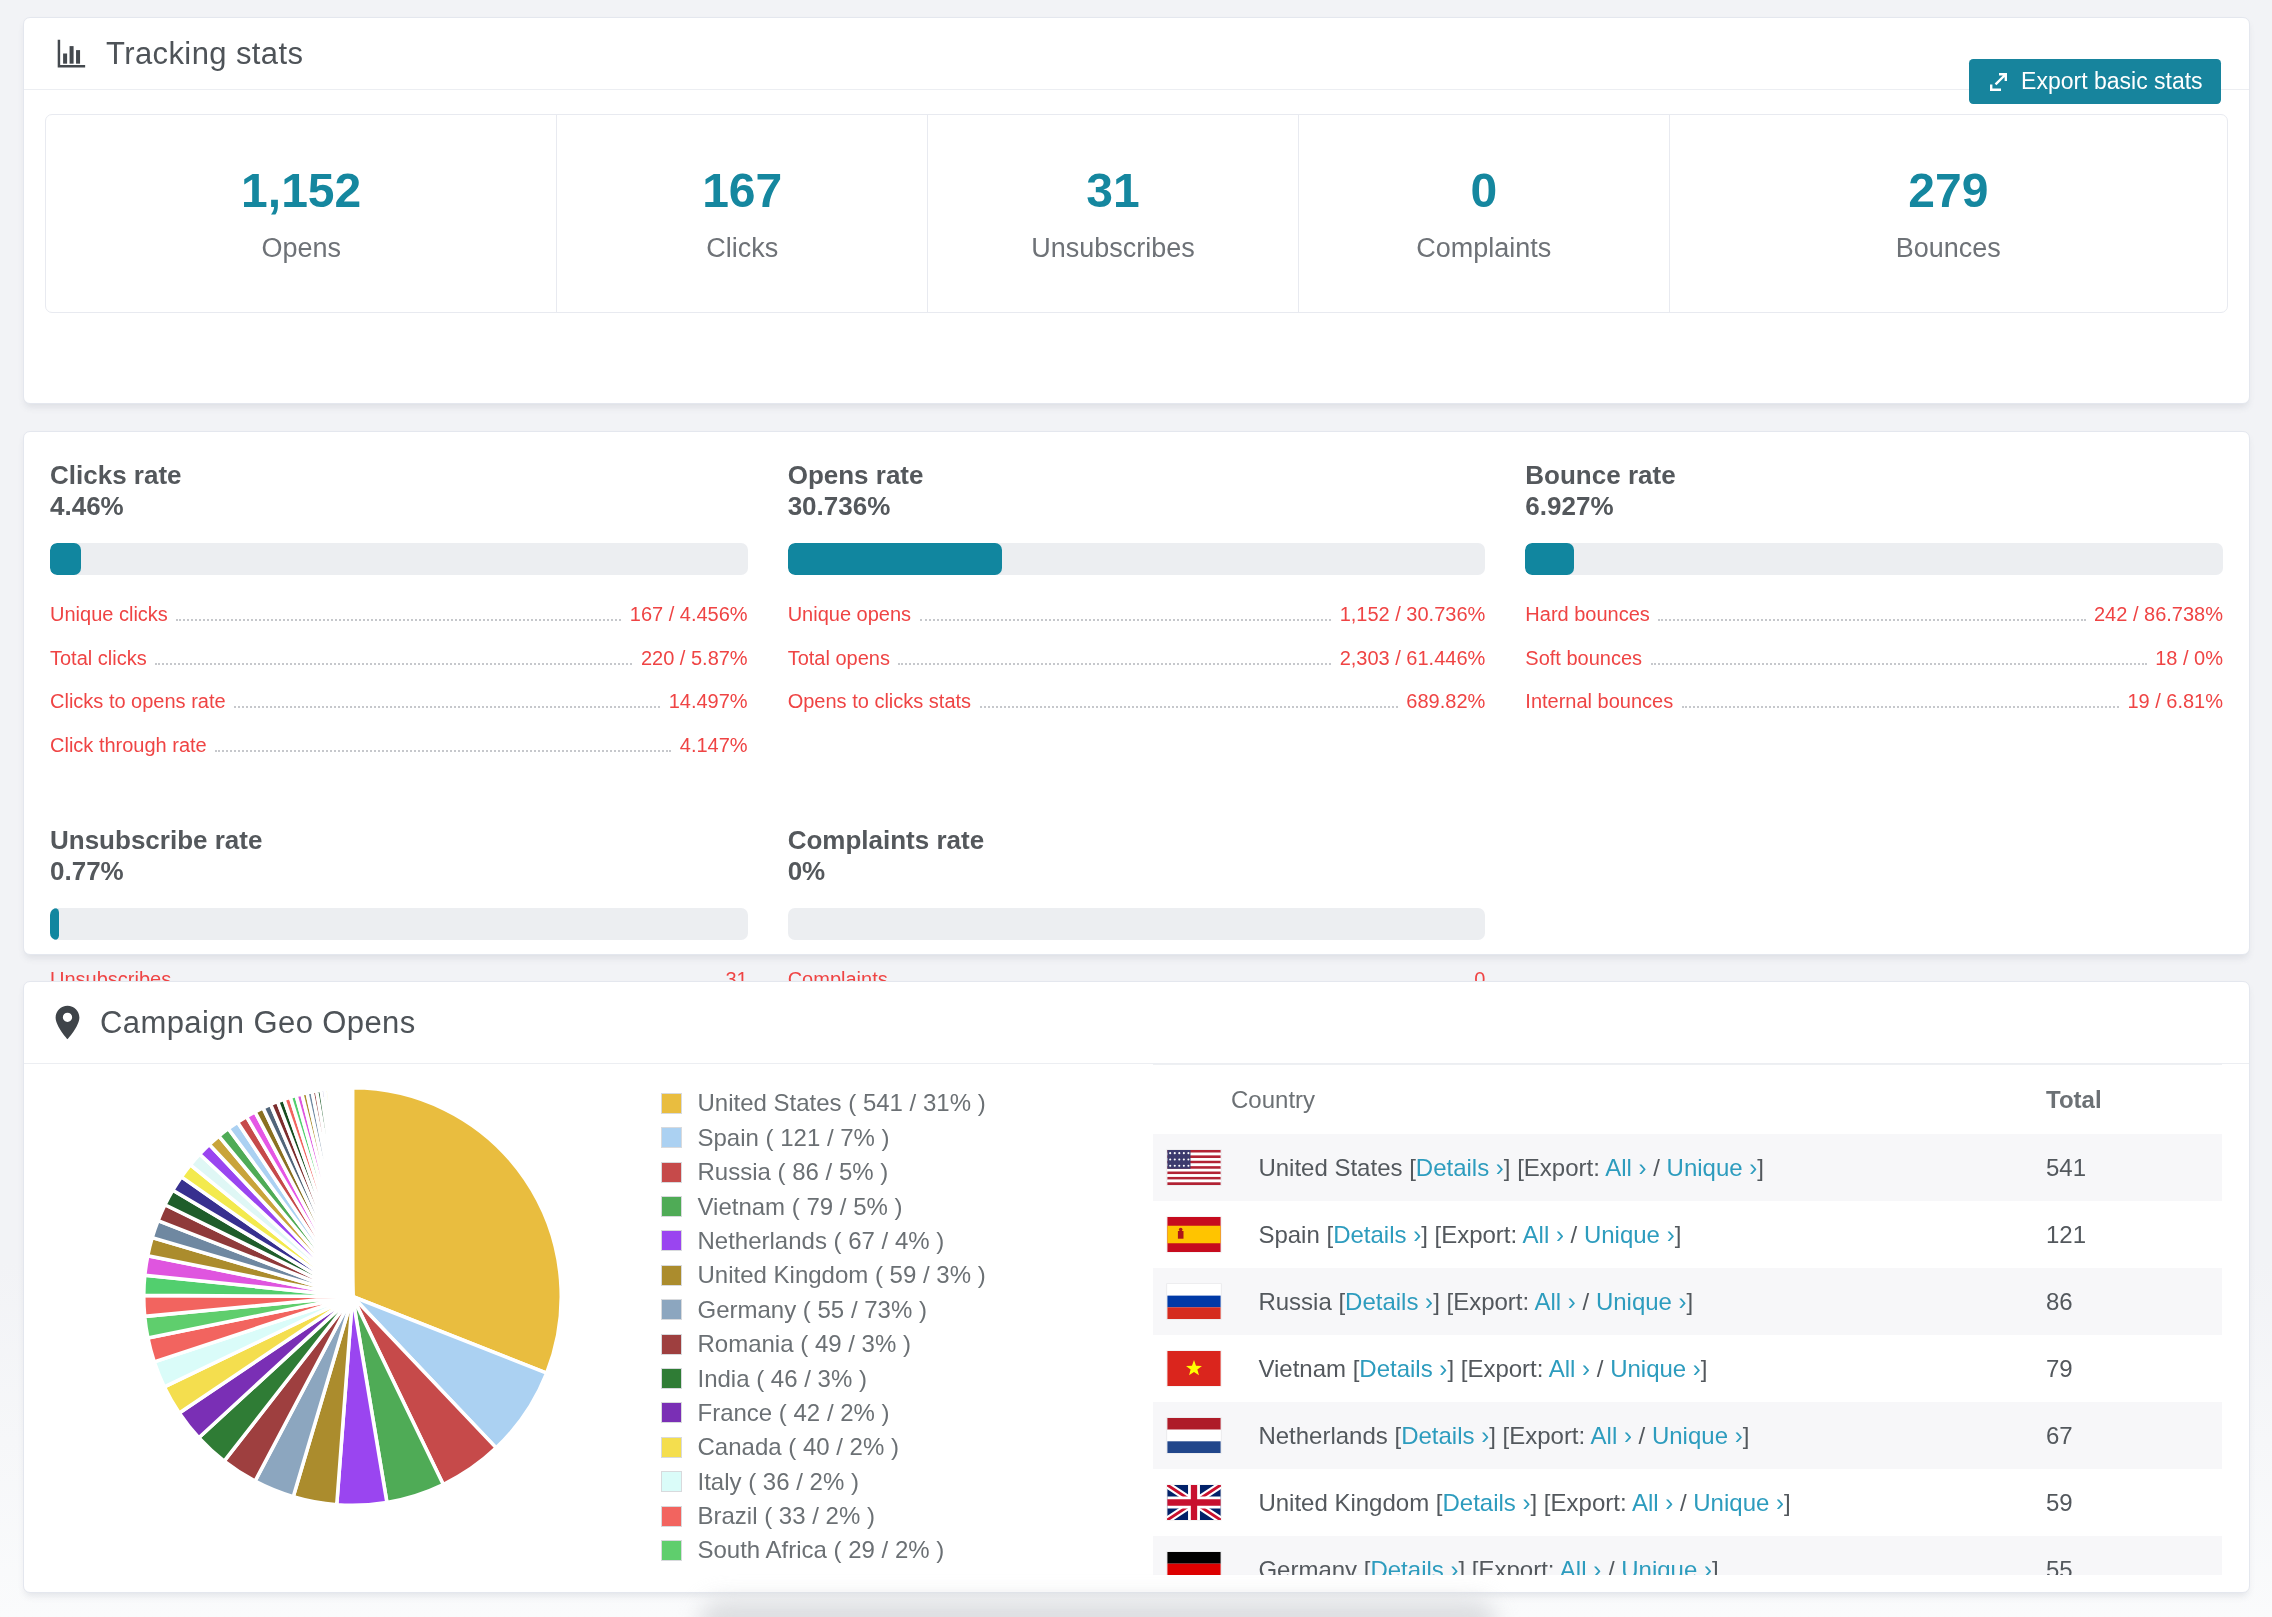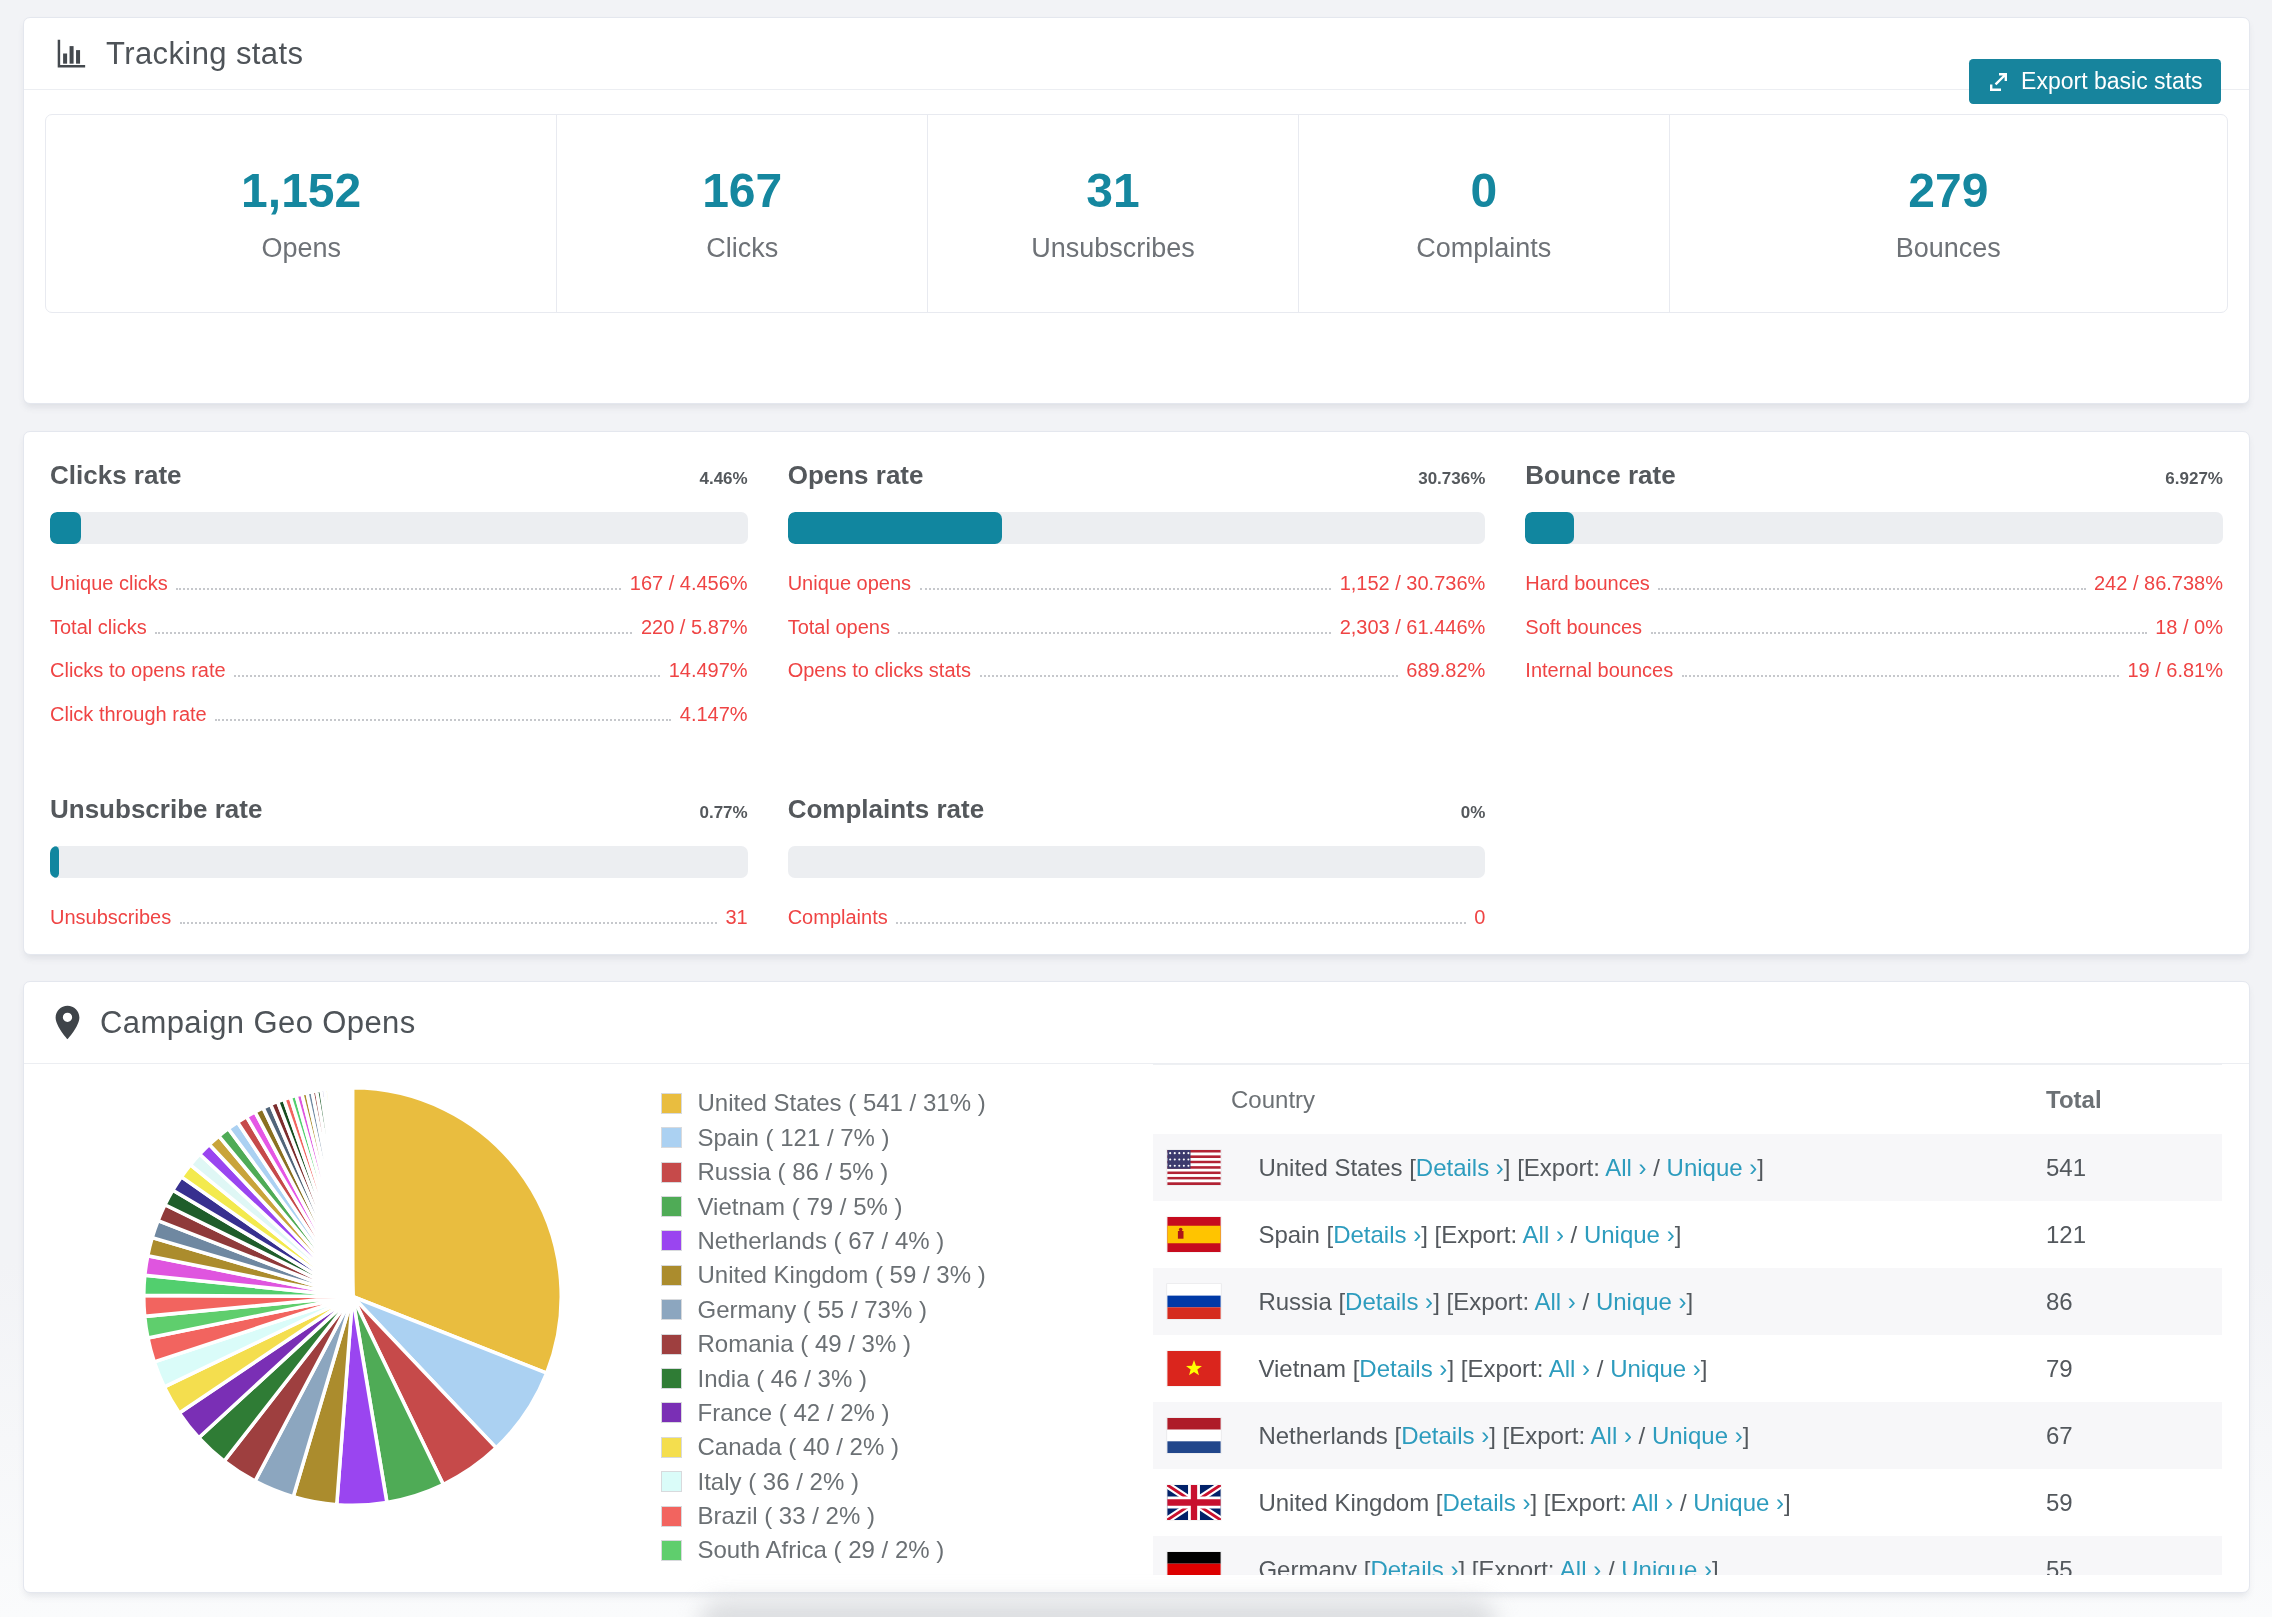--- a/index.html
+++ b/index.html
@@ -36,23 +36,23 @@
     margin:24px 21px 0;height:199px;border:1.4px solid #e8eaf0;border-radius:7px;
     display:grid;grid-template-columns:23.4fr 17fr 17fr 17fr 25.6fr;background:#fff;
   }
   .stat-cell{display:flex;flex-direction:column;align-items:center;justify-content:center;border-left:1.4px solid #e8eaf0;}
   .stat-cell:first-child{border-left:none;}
   .stat-value{font-size:48px;font-weight:bold;color:#15879f;}
   .stat-label{font-size:27px;color:#6e7277;margin-top:15px;}
 
   
   #rates-grid{display:grid;grid-template-columns:1fr 1fr 1fr;column-gap:40px;row-gap:48px;}
-  .rate-head{display:flex;justify-content:space-between;align-items:baseline;margin-bottom:21px;}
+  .rate-head{display:flex;justify-content:space-between;align-items:baseline;margin-bottom:21px;flex-direction:column;}
   .rt{font-size:26px;font-weight:bold;color:#54585c;}
-  .rpv{font-size:17px;font-weight:bold;color:#54585c;}
+  .rpv{font-size:26px;font-weight:bold;color:#54585c;}
   .bar{height:32px;background:#eceef1;border-radius:7px;overflow:hidden;position:relative;}
   .fill{position:absolute;left:0;top:0;bottom:0;background:#11869f;border-radius:7px;min-width:8.5px;}
   .rate-rows{margin-top:28px;}
   .rate-row{display:flex;align-items:flex-end;margin-bottom:20.5px;font-size:20px;color:#ef4444;}
   .rate-row .rl{white-space:nowrap;line-height:1.15;}
   .rate-row .rv{white-space:nowrap;line-height:1.15;}
   .rate-row .leader{flex:1;border-bottom:2.1px dotted #c6c8cc;margin:0 8.5px 5px;}
 
   
   #geo-content{position:relative;height:512px;}

